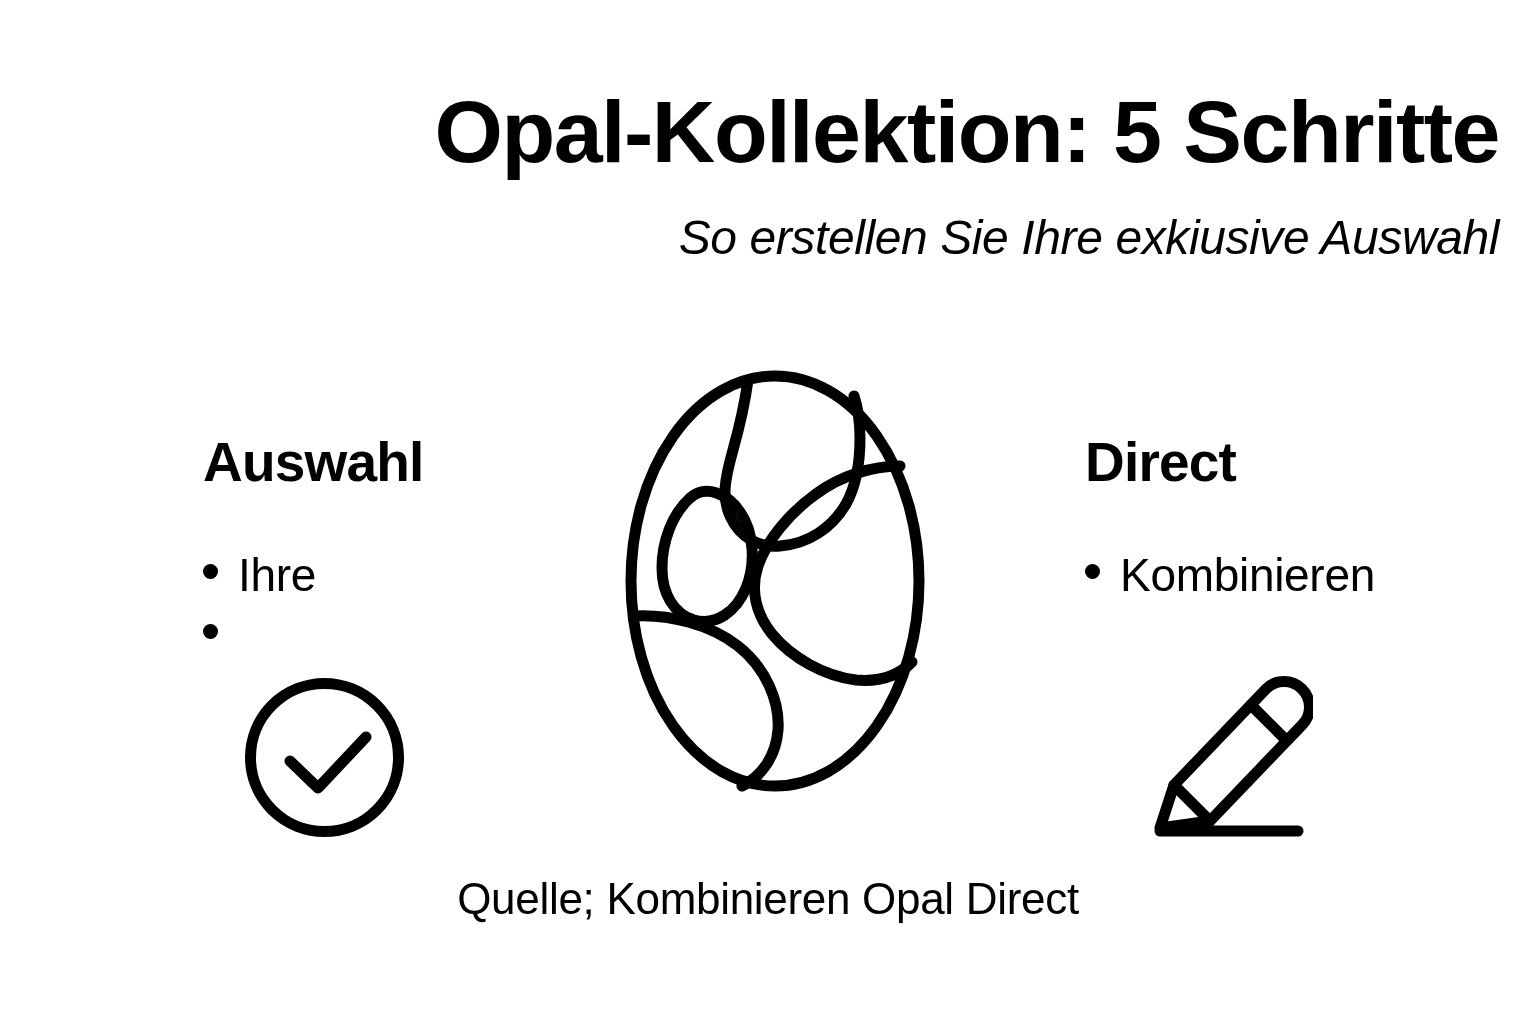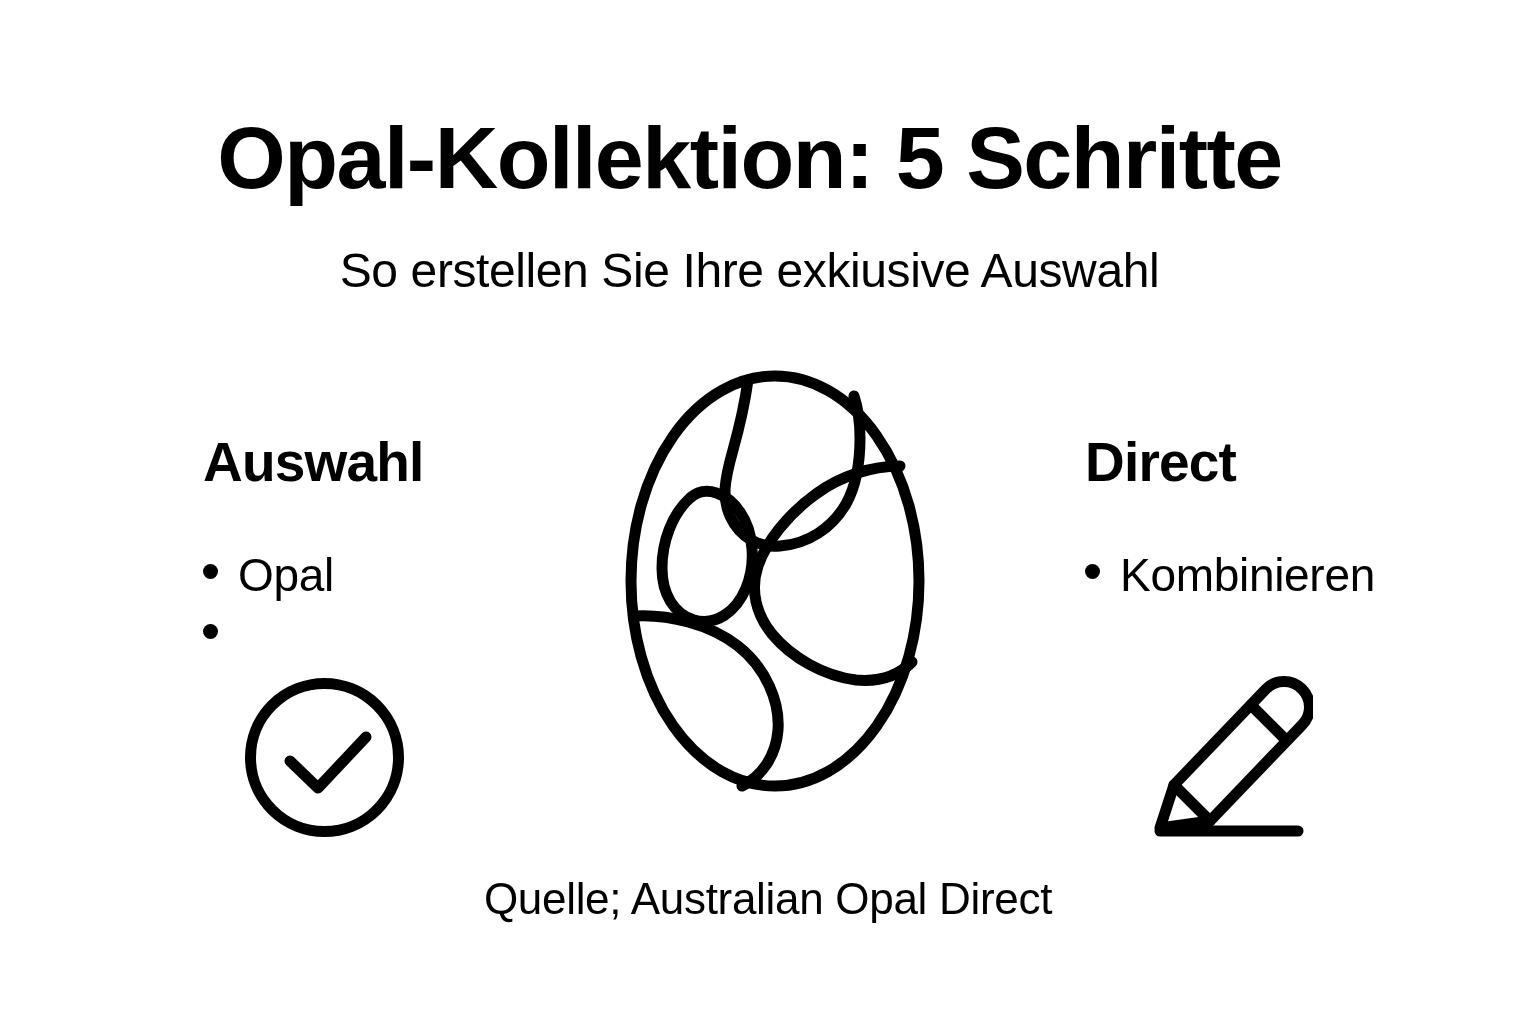--- a/index.html
+++ b/index.html
@@ -17,41 +17,42 @@
   }
   .canvas {
     position: relative;
     width: 1536px;
     height: 1024px;
   }
 
   
   .header {
     position: absolute;
-    top: 114px;
+    top: 88px;
     left: 0;
     width: 1499px;
-    text-align: center;
+    text-align: right;
   }
   .title {
     font-size: 88px;
     font-weight: 700;
     letter-spacing: -1.5px;
     line-height: 1.0;
     margin: 0;
     white-space: nowrap;
   }
   .subtitle {
     font-size: 48px;
     font-weight: 400;
     letter-spacing: -0.4px;
     line-height: 1.0;
-    margin: 7px;
+    margin: 0;
     padding-top: 38px;
     white-space: nowrap;
+    font-style: italic;
   }
 
   
   .column {
     position: absolute;
     top: 392px;
     margin-top: 43px;
   }
   .column-left  { left: 203px; width: 400px; }
   .column-right { left: 1085px; width: 430px; }
@@ -142,21 +143,21 @@
   <div class="header">
     <h1 class="title">Opal-Kollektion: 5 Schritte</h1>
     <p class="subtitle">So erstellen Sie Ihre exkiusive Auswahl</p>
   </div>
 
   <div class="column column-left">
     <h2 class="col-heading">Auswahl</h2>
     <ul class="bullet-list">
       <li class="bullet-item">
         <span class="bullet-dot"></span>
-        <span>Opal</span>
+        <span>Ihre</span>
       </li>
       <li class="bullet-item">
         <span class="bullet-dot"></span>
       </li>
     </ul>
   </div>
 
   <div class="icon-check">
     <svg viewBox="0 0 165 165" width="165" height="165" aria-hidden="true">
       <circle cx="82.5" cy="82.5" r="74" fill="none" stroke="#000000" stroke-width="11"></circle>
@@ -225,16 +226,16 @@
         <line x1="113" y1="40" x2="148" y2="75"></line>
 
         <line x1="36" y1="120" x2="72" y2="156"></line>
 
         <line x1="22" y1="166" x2="160" y2="166"></line>
       </g>
     </svg>
   </div>
 
   <div class="footer">
-    <p class="source-text">Quelle; Australian Opal Direct</p>
+    <p class="source-text">Quelle; Kombinieren Opal Direct</p>
   </div>
 
 </div>
 
 </body></html>

